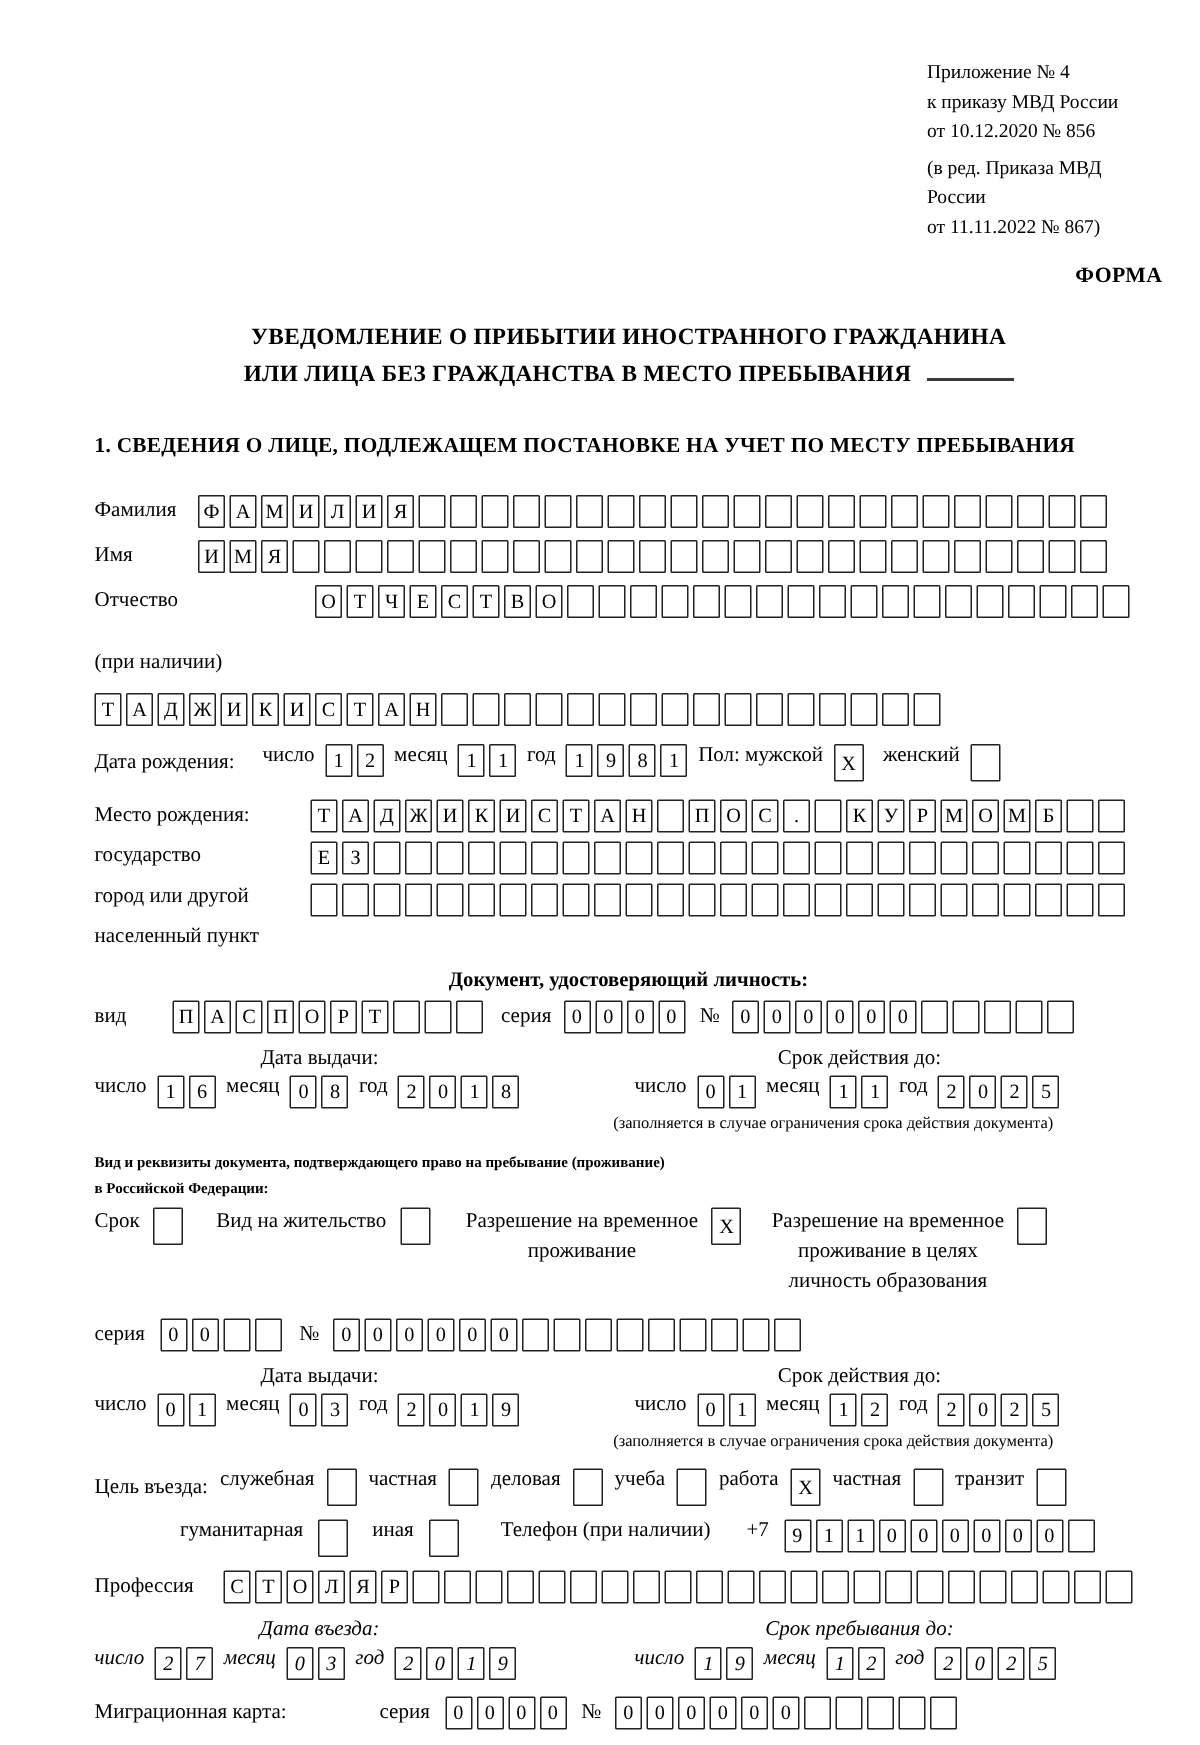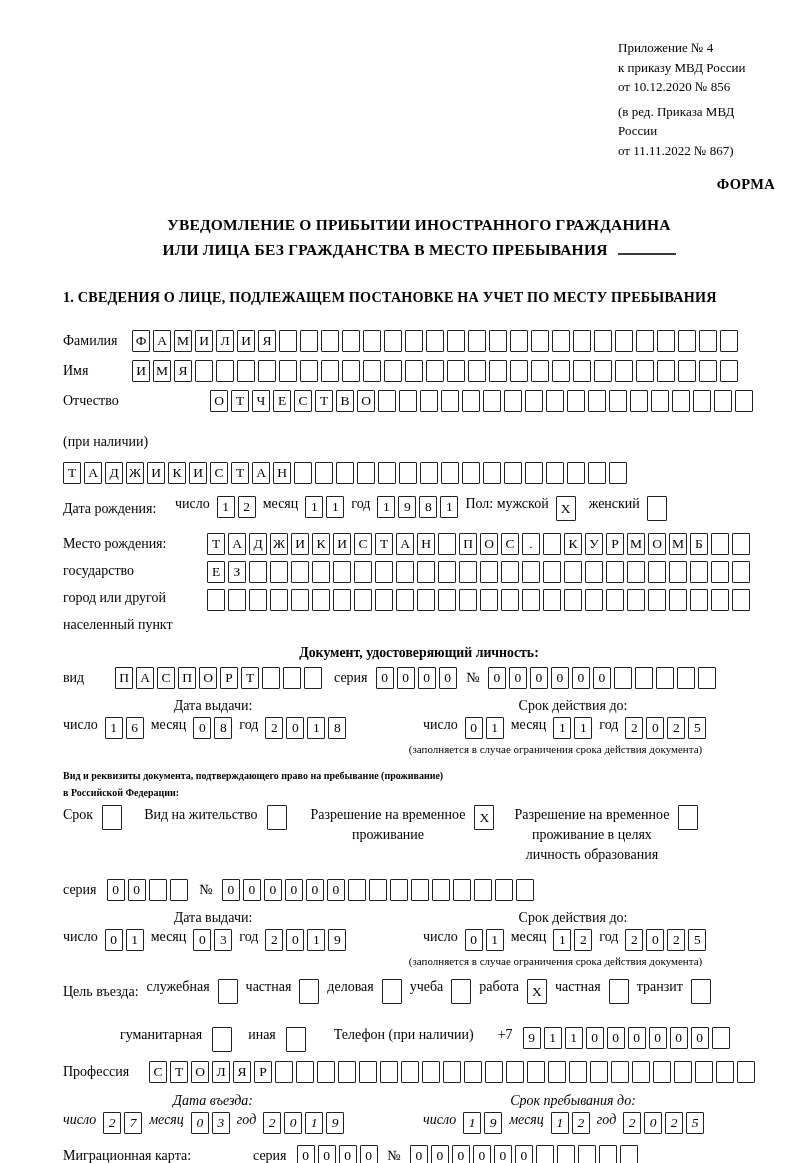--- a/index.html
+++ b/index.html
@@ -564,21 +564,21 @@
       <span class="cells boxes">
           <span class="cb"></span>
         </span>
       <span>транзит</span>
       <span class="cells boxes">
           <span class="cb"></span>
         </span>
     </div>
   </div>
 
-  <div class="frow" style="margin-top:23px;align-items:center;margin-left:57px;">
+  <div class="frow" style="margin-top:9px;align-items:center;margin-left:57px;">
     <div class="dgrp" style="gap:10px;">
       <span>гуманитарная</span>
       <span class="cells boxes">
           <span class="cb"></span>
         </span>
       <span style="margin-left:6px;">иная</span>
       <span class="cells boxes">
           <span class="cb"></span>
         </span>
       <span style="margin-left:18px;">Телефон (при наличии)</span>

